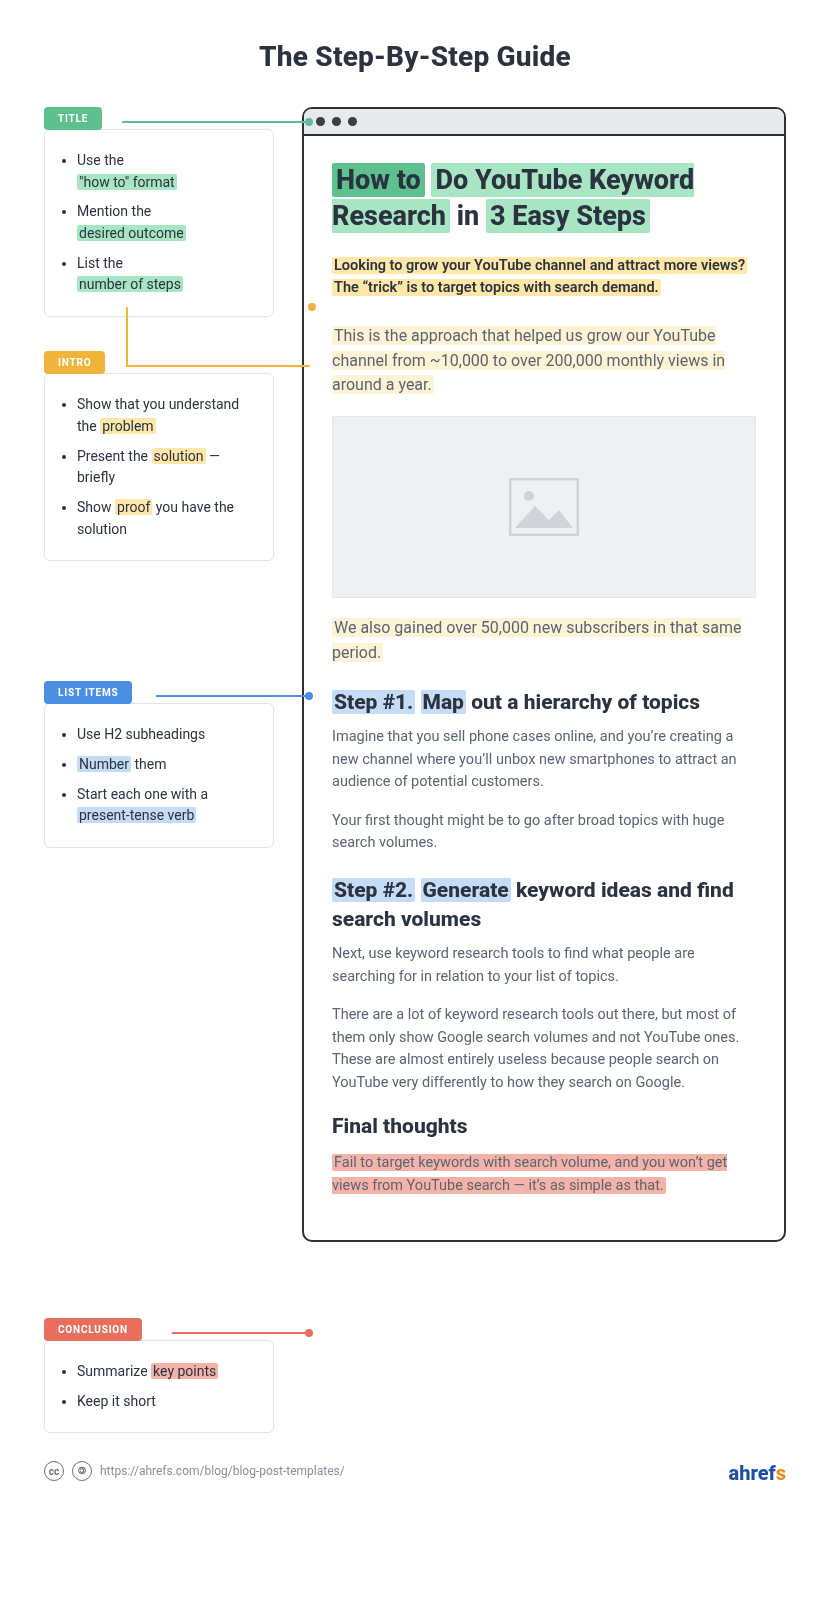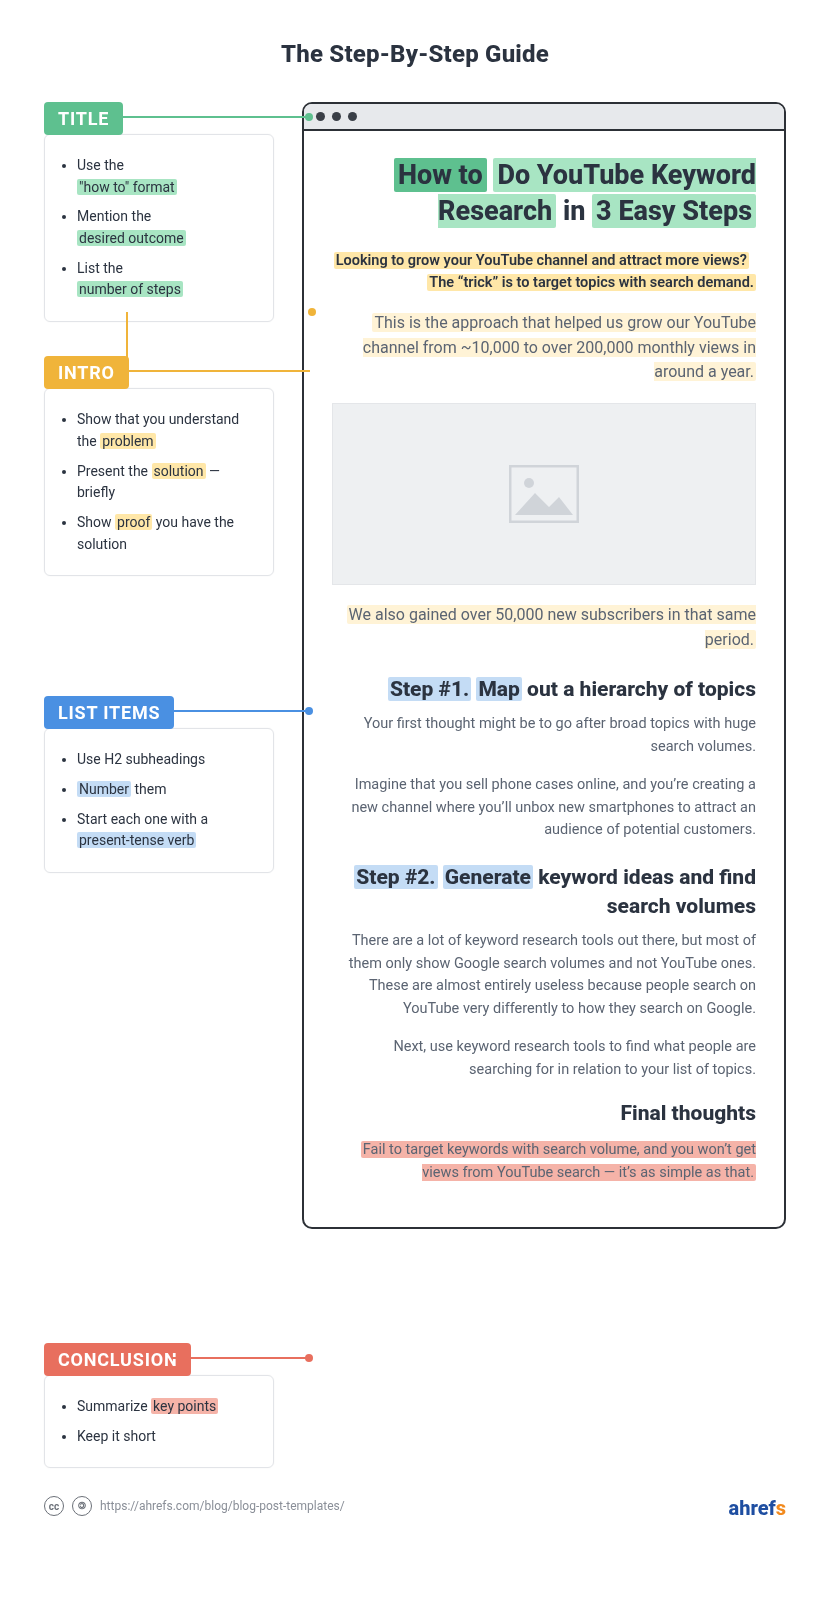--- a/index.html
+++ b/index.html
@@ -21,21 +21,21 @@
   html,body{margin:0;padding:0;background:var(--bg);}
   body{
     font-family: -apple-system, "Segoe UI", Roboto, Helvetica, Arial, sans-serif;
     color:var(--ink);
     width:830px;
     box-sizing:border-box;
     padding:40px 44px 30px 44px;
   }
   h1.page-title{
     text-align:center;
-    font-size:24px;
+    font-size:28px;
     font-weight:800;
     margin:0 0 34px 0;
     letter-spacing:.2px;
   }
   .layout{display:flex;gap:28px;align-items:flex-start;}
   .sidebar{width:230px;flex:0 0 230px;}
   .content-col{flex:1;}
 
   
   .card{
@@ -48,21 +48,21 @@
     color:var(--ink);
     box-shadow:0 0 0 1px rgba(0,0,0,.01);
   }
   .card ul{margin:0;padding-left:18px;}
   .card li{margin:8px 0;}
   .tag{
     display:inline-block;
     padding:6px 14px;
     border-radius:4px;
     font-weight:700;
-    font-size:18px;
+    font-size:10px;
     letter-spacing:.8px;
     color:#fff;
     margin-bottom:-1px;
     position:relative;
     z-index:2;
   }
   .tag-green{background:var(--green);}
   .tag-yellow{background:var(--yellow);}
   .tag-blue{background:var(--blue);padding-left:14px;}
   .tag-red{background:var(--red);}
@@ -82,30 +82,30 @@
     overflow:hidden;
     background:#fff;
   }
   .browser-bar{
     background:#e7e9ec;
     border-bottom:2px solid #2c3036;
     padding:8px 12px;
     display:flex;gap:7px;
   }
   .dot{width:9px;height:9px;border-radius:50%;background:#3a3f47;}
-  .browser-body{padding:26px 28px 28px 28px;text-align:right;}
+  .browser-body{padding:26px 28px 28px 28px;}
 
   .post-title{
     font-size:27px;
     font-weight:800;
     line-height:1.35;
     margin:0 0 20px 0;
   }
   .post-title .hl{padding:1px 4px;}
-  .intro-block{font-size:14.5px;line-height:1.55;font-weight:600;margin-bottom:16px;}
+  .intro-block{font-size:14.5px;line-height:1.55;font-weight:600;margin-bottom:24px;}
   .intro-block .hl{font-weight:600;}
   .proof-block{font-size:16px;line-height:1.55;color:var(--muted);margin-bottom:18px;}
 
   .img-ph{
     background:#eef0f2;
     border:1px solid #e4e6e9;
     height:180px;
     margin:6px 0 18px 0;
     display:flex;align-items:center;justify-content:center;
   }
@@ -292,30 +292,30 @@
 
         <div class="proof-block">
           <span class="hl hl-yellow-light">We also gained over 50,000 new subscribers in that same period.</span>
         </div>
 
         <h3 class="step-h">
           <span class="hl hl-blue">Step #1.</span>
           <span class="hl hl-blue">Map</span>
           <span>out a hierarchy of topics</span>
         </h3>
+        <p class="body-p">Imagine that you sell phone cases online, and you’re creating a new channel where you’ll unbox new smartphones to attract an audience of potential customers.</p>
         <p class="body-p">Your first thought might be to go after broad topics with huge search volumes.</p>
-        <p class="body-p">Imagine that you sell phone cases online, and you’re creating a new channel where you’ll unbox new smartphones to attract an audience of potential customers.</p>
 
         <h3 class="step-h">
           <span class="hl hl-blue">Step #2.</span>
           <span class="hl hl-blue">Generate</span>
           <span>keyword ideas and find search volumes</span>
         </h3>
+        <p class="body-p">Next, use keyword research tools to find what people are searching for in relation to your list of topics.</p>
         <p class="body-p">There are a lot of keyword research tools out there, but most of them only show Google search volumes and not YouTube ones. These are almost entirely useless because people search on YouTube very differently to how they search on Google.</p>
-        <p class="body-p">Next, use keyword research tools to find what people are searching for in relation to your list of topics.</p>
 
         <h3 class="final-h">Final thoughts</h3>
         <p class="final-p">
           <span class="hl hl-red">Fail to target keywords with search volume, and you won’t get views from YouTube search — it’s as simple as that.</span>
         </p>
 
       </div>
     </div>
   </div>
 

